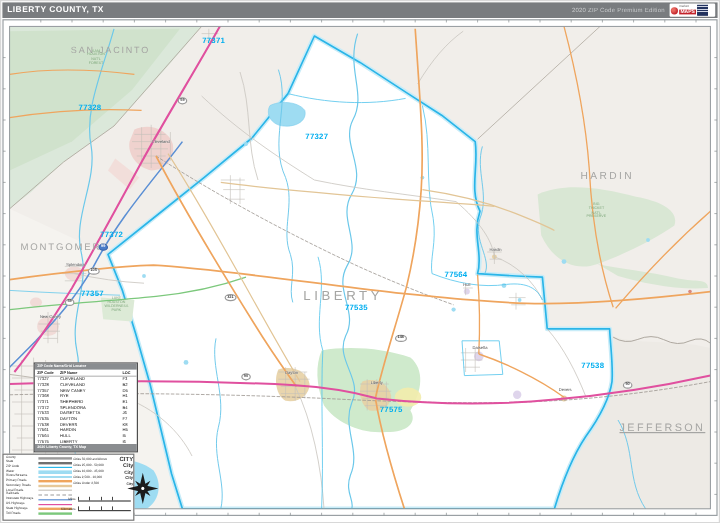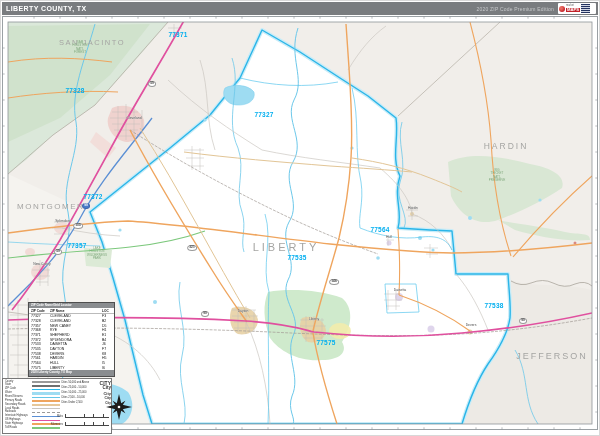--- a/index.html
+++ b/index.html
@@ -217,21 +217,21 @@
         <span id="logo-main">MAPS</span>
       </span>
       <span id="logo-side"></span>
     </div>
   </div>
 
   <div id="map-labels">
       <div class="county-label" style="left: 92px; top: 42px; font-size: 7.5px; letter-spacing: 1.5px;">SAN JACINTO</div>
       <div class="county-label" style="left: 54px; top: 206px; font-size: 8px; letter-spacing: 1.5px;">MONTGOMERY</div>
       <div class="county-label" style="left: 506px; top: 146px; font-size: 8.5px; letter-spacing: 2px;">HARDIN</div>
-      <div class="county-label" style="left: 552px; top: 356px; font-size: 9px; letter-spacing: 2px;">JEFFERSON</div>
+      <div class="county-label" style="left: 552px; top: 356px; font-size: 9px; letter-spacing: 2px; text-decoration: underline;">JEFFERSON</div>
       <div class="county-label" style="left: 286px; top: 247px; font-size: 11px; letter-spacing: 3px;">LIBERTY</div>
       <div class="zip-label" style="left: 75px; top: 90px;">77328</div>
       <div class="zip-label" style="left: 178px; top: 34px;">77371</div>
       <div class="zip-label" style="left: 264px; top: 114px;">77327</div>
       <div class="zip-label" style="left: 93px; top: 196px;">77372</div>
       <div class="zip-label" style="left: 77px; top: 245px;">77357</div>
       <div class="zip-label" style="left: 297px; top: 257px;">77535</div>
       <div class="zip-label" style="left: 380px; top: 229px;">77564</div>
       <div class="zip-label" style="left: 326px; top: 342px;">77575</div>
       <div class="zip-label" style="left: 494px; top: 305px;">77538</div>

